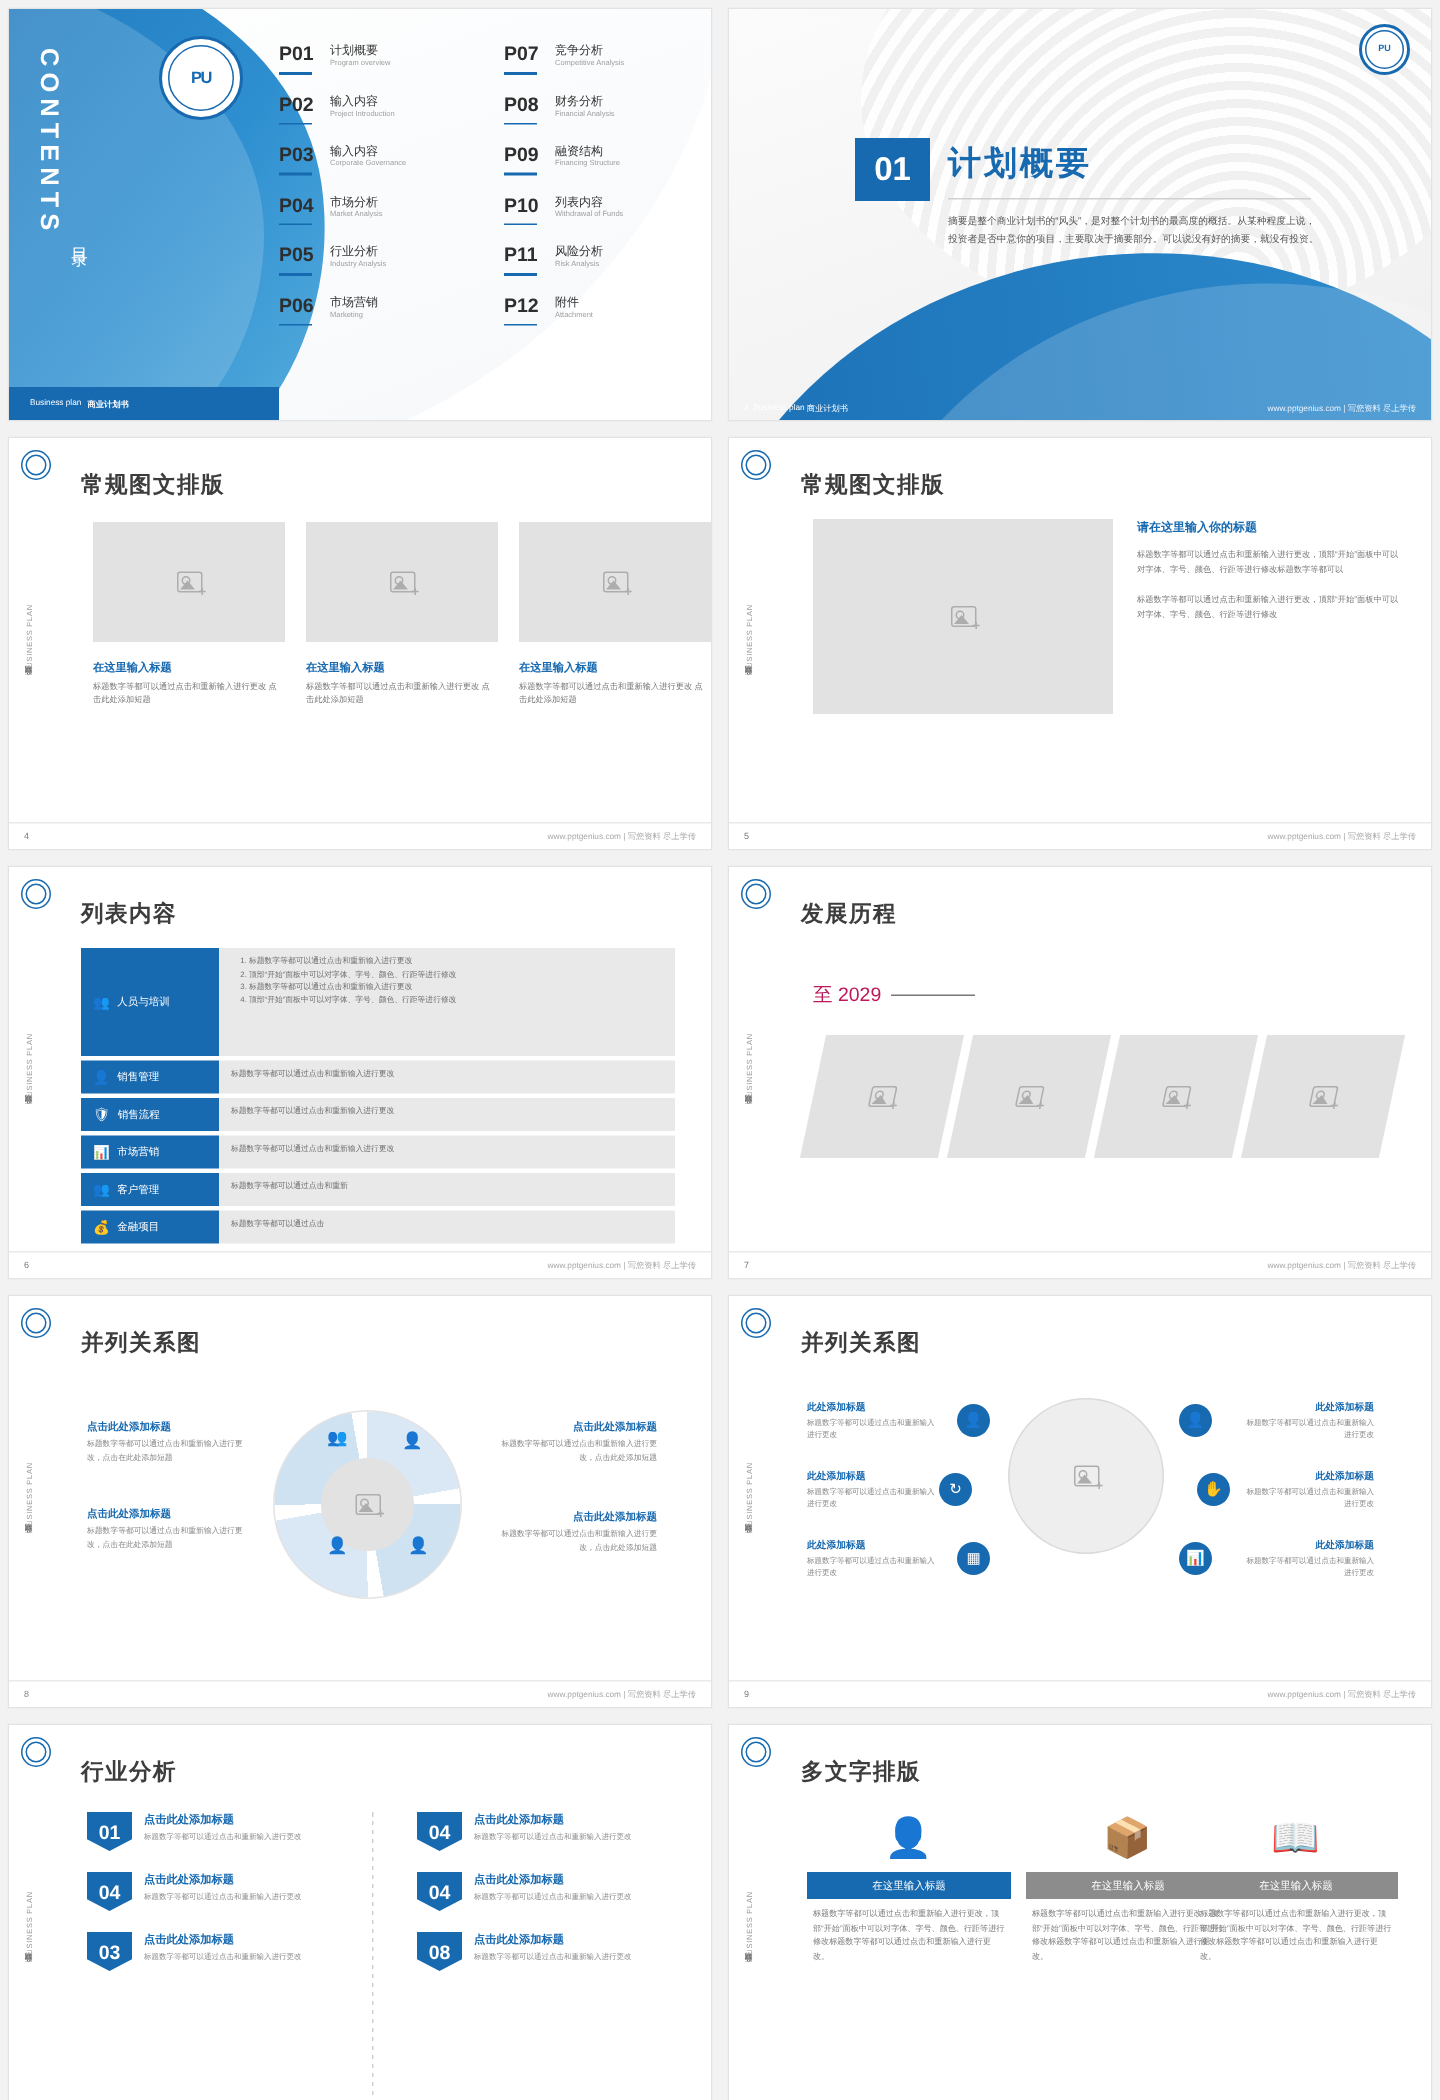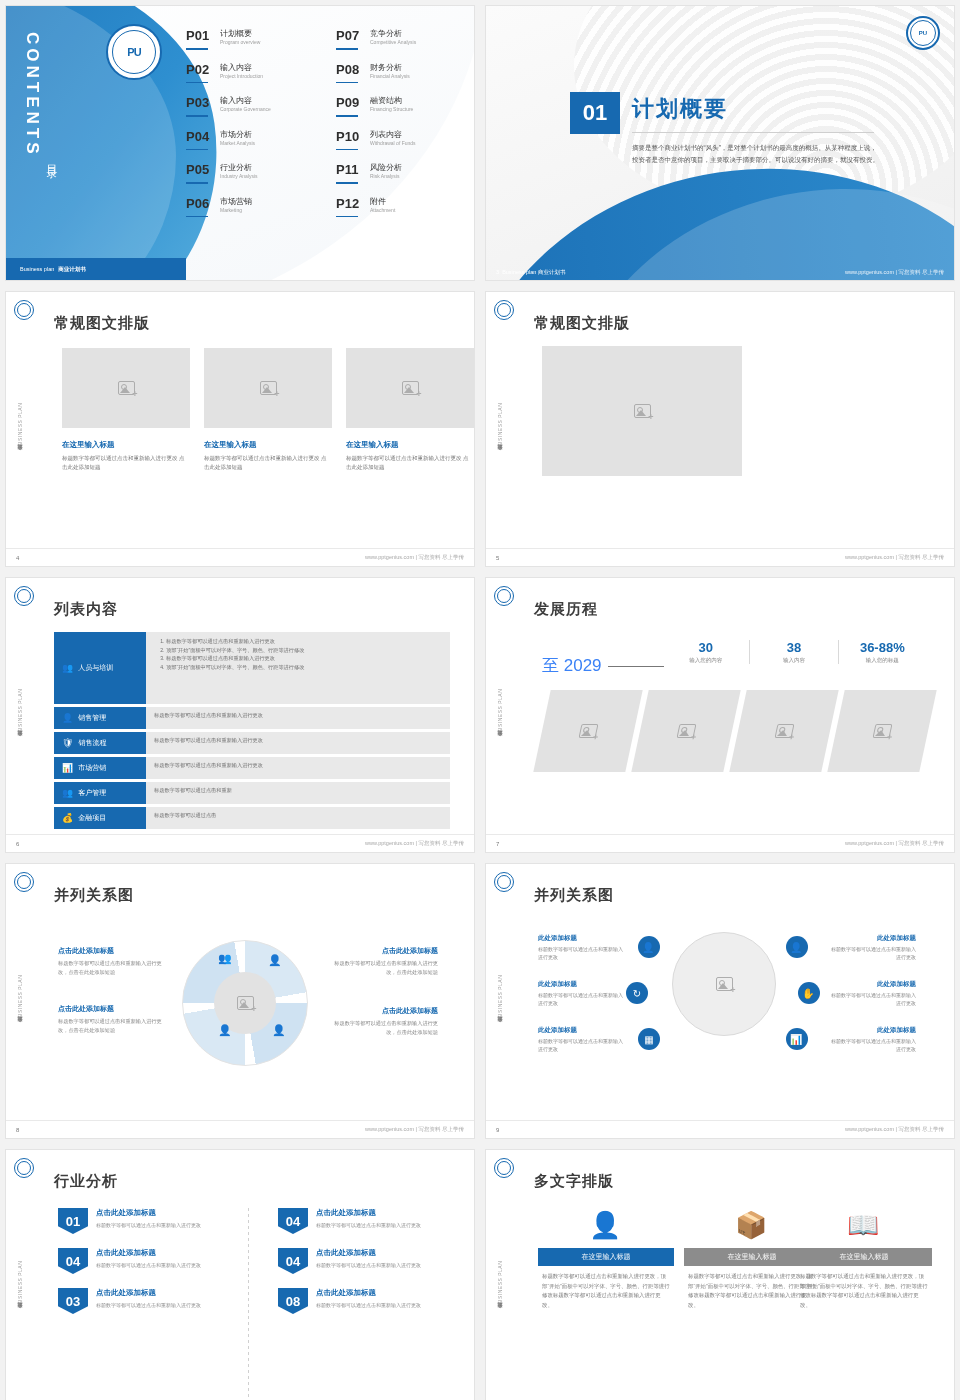--- a/index.html
+++ b/index.html
@@ -297,21 +297,21 @@
   }
   .s6-tab .ic { font-size:9px; }
   .s6-body { flex:1; background:#e9e9e9; padding:5px 8px; }
   .s6-body ol { margin:0; padding-left:12px; }
   .s6-body li { font-size:5.2px; color:#6f6f6f; line-height:8.5px;}
   .s6-body p { margin:0; font-size:5.2px; color:#6f6f6f;}
   .s6-row.tall .s6-tab { height:72px; }
   .s6-row .s6-tab { height:22px; }
 
   
-  .s7-year { position:absolute; left:56px; top:76px; font-size:17px; color:#3b82f6;}
+  .s7-year { position:absolute; left:56px; top:76px; font-size:13px; color:#be185d;}
   .s7-year .line { display:inline-block; width:56px;height:1px;background:#777;vertical-align:middle;margin-left:6px;}
   .s7-stats { position:absolute; left:176px; top:62px; display:flex; width:264px;}
   .s7-stat { flex:1; text-align:center; border-left:1px solid #d9d9d9; }
   .s7-stat:first-child { border-left:none; }
   .s7-stat .v { font-size:13px; color:#1769b0; font-weight:bold;}
   .s7-stat .l { font-size:5.5px; color:#888; margin-top:2px;}
   .s7-imgs { position:absolute; left:56px; top:112px; display:flex; gap:6px;}
   .s7-imgs .ph { width:92px;height:82px; transform: skewX(-12deg); }
 
   
@@ -589,20 +589,25 @@
       <div class="side-label">
         <span class="cn">商业计划书</span>
         &nbsp;<span>BUSINESS PLAN</span>
       </div>
       <div class="slide-title">常规图文排版</div>
       <div class="ph s5-img">
           <div class="ph-icon">
             <span class="ph-plus">+</span>
           </div>
         </div>
+      <div class="s5-right">
+        <h4>请在这里输入你的标题</h4>
+        <p>标题数字等都可以通过点击和重新输入进行更改，顶部“开始”面板中可以对字体、字号、颜色、行距等进行修改标题数字等都可以</p>
+        <p>标题数字等都可以通过点击和重新输入进行更改，顶部“开始”面板中可以对字体、字号、颜色、行距等进行修改</p>
+      </div>
       <div class="footer">
         <span class="pg">5</span>
         <span class="right">www.pptgenius.com | 写您资料 尽上学传</span>
       </div>
     </div>
 
     <div class="slide">
       <div class="logo-badge"></div>
       <div class="side-label">
         <span class="cn">商业计划书</span>
@@ -686,34 +691,20 @@
     <div class="slide">
       <div class="logo-badge"></div>
       <div class="side-label">
         <span class="cn">商业计划书</span>
         &nbsp;<span>BUSINESS PLAN</span>
       </div>
       <div class="slide-title">发展历程</div>
       <div class="s7-year">
         <span>至 2029</span><span class="line"></span>
       </div>
-      <div class="s7-stats">
-        <div class="s7-stat">
-          <div class="v">30</div>
-          <div class="l">输入您的内容</div>
-        </div>
-        <div class="s7-stat">
-          <div class="v">38</div>
-          <div class="l">输入内容</div>
-        </div>
-        <div class="s7-stat">
-          <div class="v">36-88%</div>
-          <div class="l">输入您的标题</div>
-        </div>
-      </div>
       <div class="s7-imgs">
         <div class="ph">
             <div class="ph-icon">
               <span class="ph-plus">+</span>
             </div>
           </div>
         <div class="ph">
             <div class="ph-icon">
               <span class="ph-plus">+</span>
             </div>

